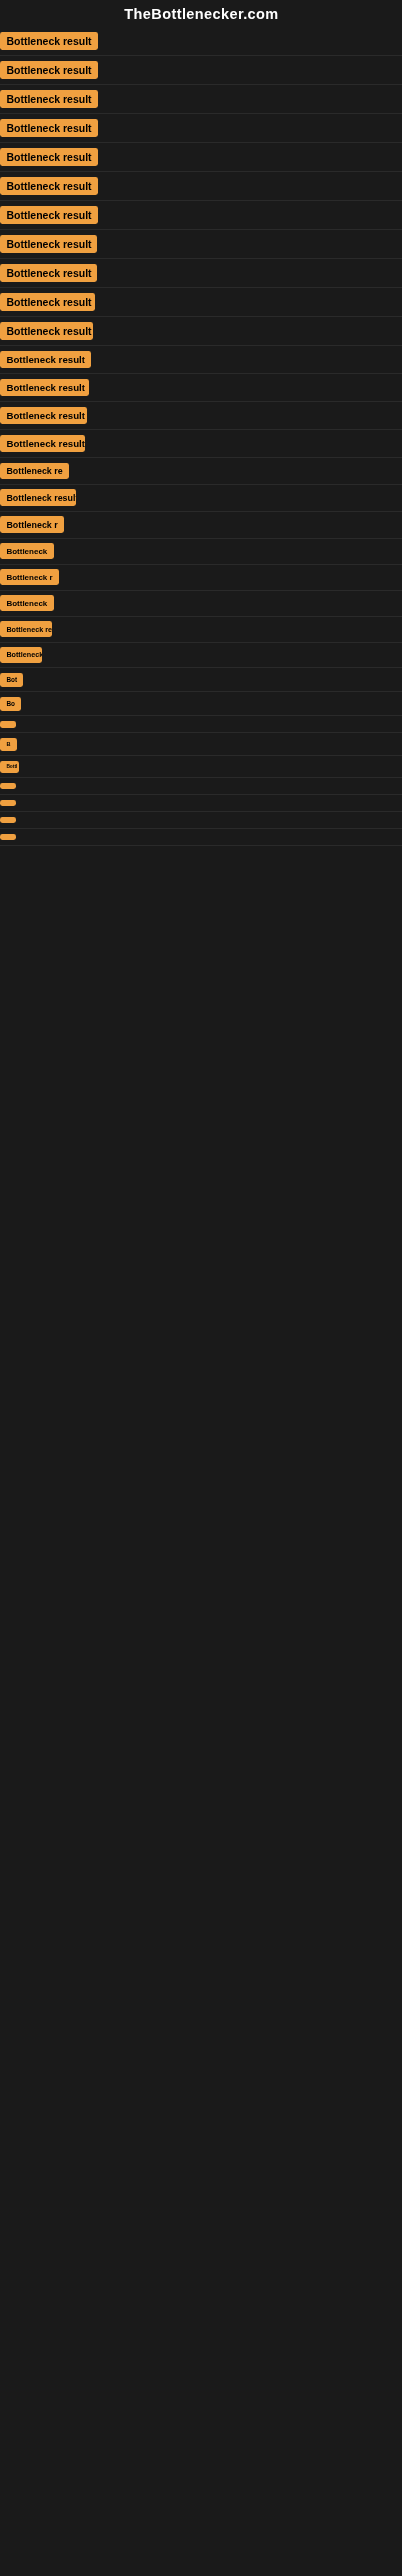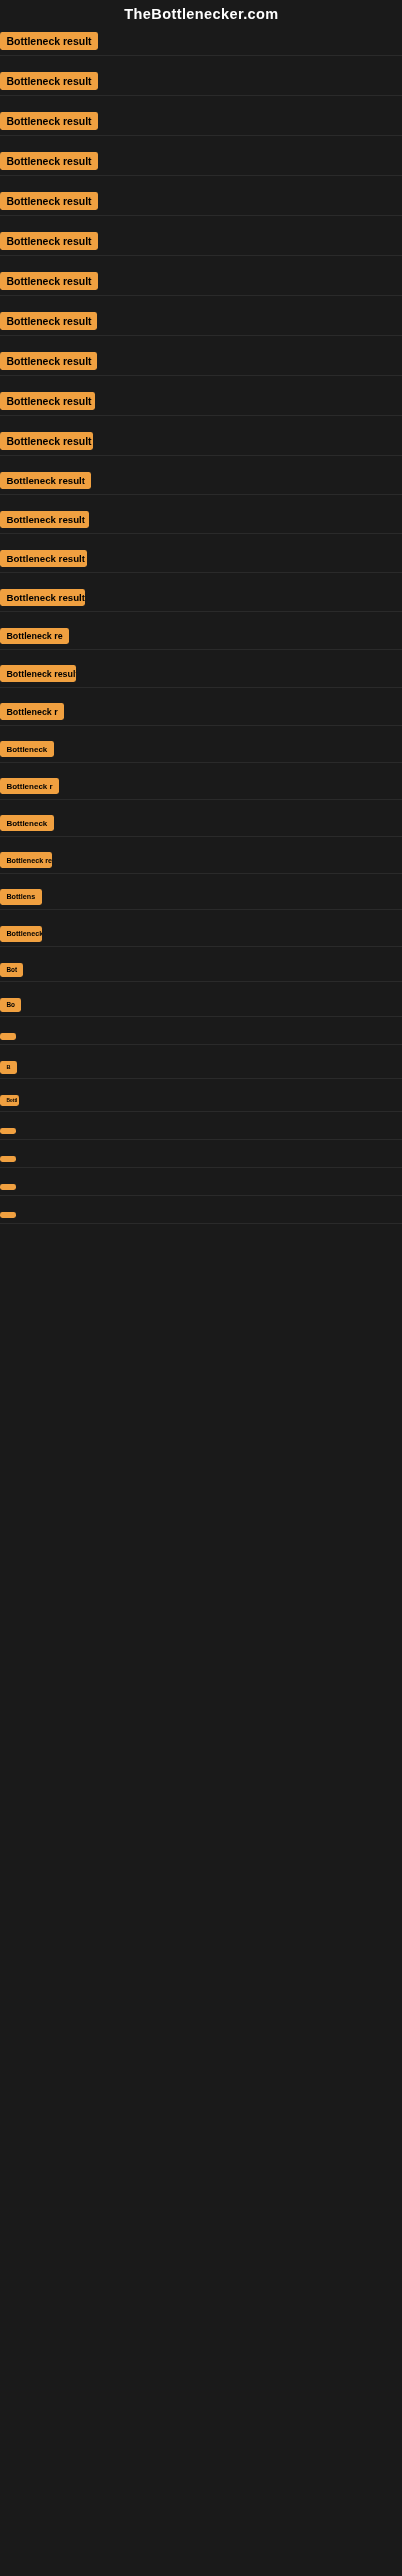--- a/index.html
+++ b/index.html
@@ -27,21 +27,21 @@
 
     .bottleneck-container {
       display: flex;
       flex-direction: column;
       padding: 0 0 0 0;
     }
 
     .bottleneck-row {
       display: flex;
       align-items: center;
-      margin-bottom: 11px;
+      margin-bottom: 0;
       padding: 4.8px 0;
       border-bottom: 0.8px solid #2a2a2a;
     }
 
     .bottleneck-badge {
       background-color: #f0a040;
       color: #000000;
       font-size: 10.5px;
       font-weight: bold;
       padding: 3.2px 6.4px;
@@ -156,23 +156,20 @@
     </div>
     <div class="bottleneck-row row-20">
       <span class="bottleneck-badge">Bottleneck r</span>
     </div>
     <div class="bottleneck-row row-21">
       <span class="bottleneck-badge">Bottleneck</span>
     </div>
     <div class="bottleneck-row row-22">
       <span class="bottleneck-badge">Bottleneck res</span>
     </div>
-    <div class="bottleneck-row row-23">
-      <span class="bottleneck-badge">Bottlens</span>
-    </div>
     <div class="bottleneck-row row-24">
       <span class="bottleneck-badge">Bottleneck</span>
     </div>
     <div class="bottleneck-row row-25">
       <span class="bottleneck-badge">Bot</span>
     </div>
     <div class="bottleneck-row row-26">
       <span class="bottleneck-badge">Bo</span>
     </div>
     <div class="bottleneck-row row-27">

